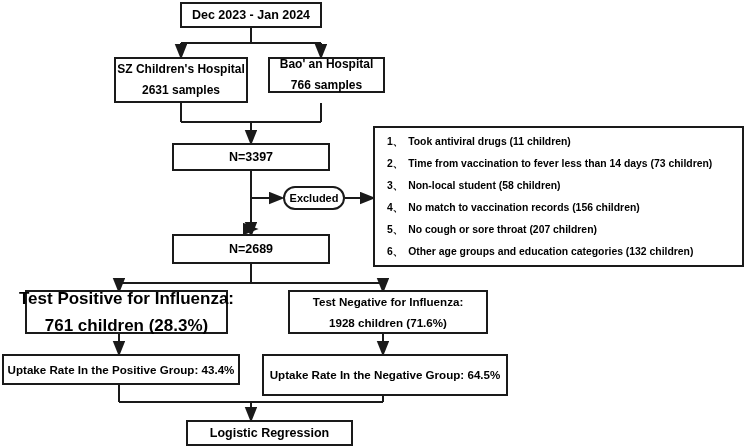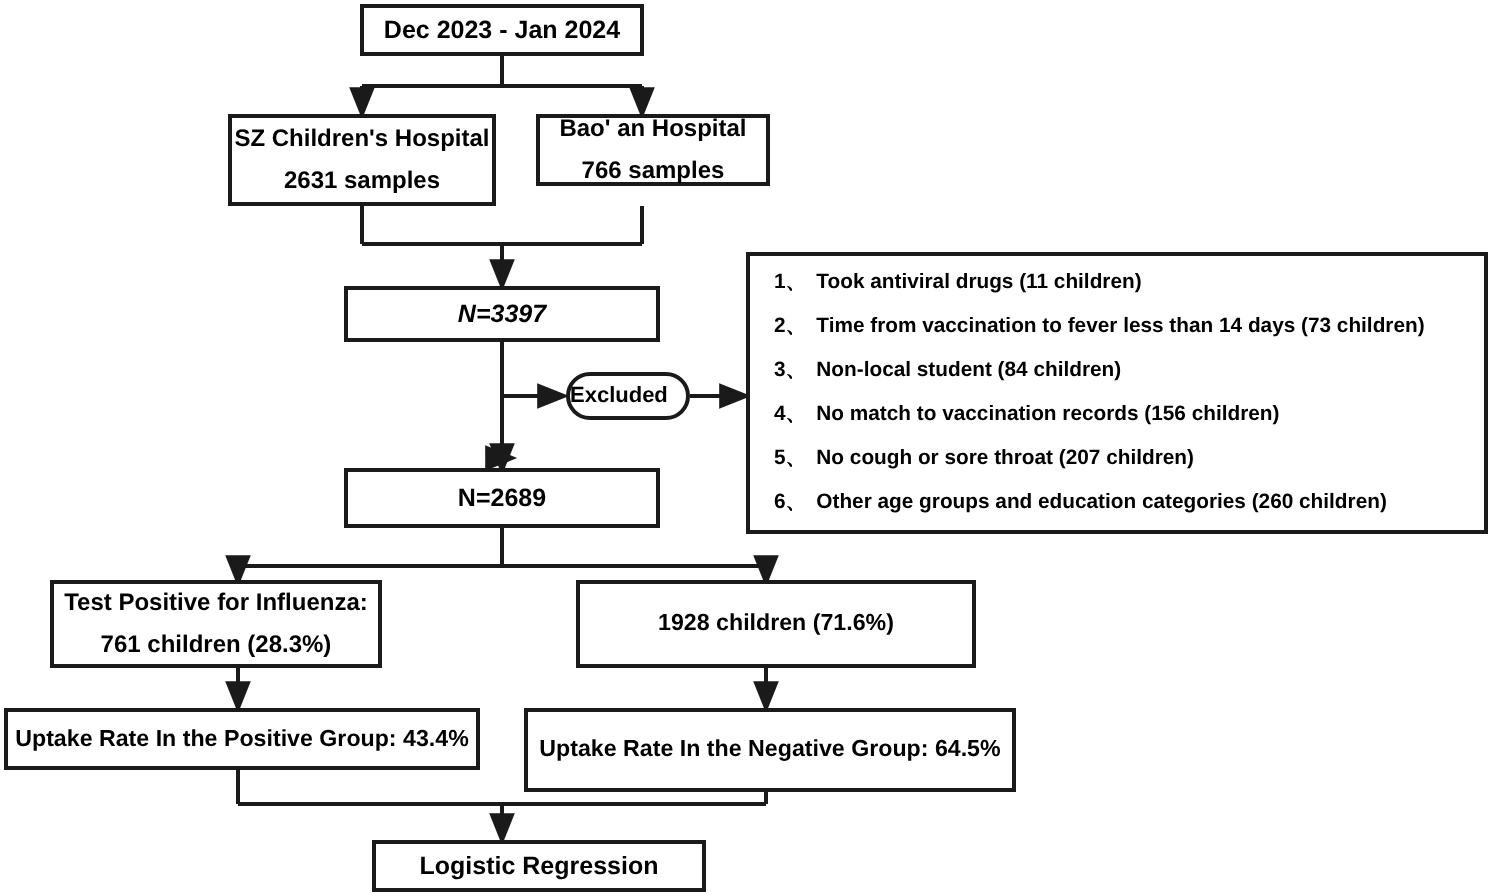--- a/index.html
+++ b/index.html
@@ -26,34 +26,34 @@
     line-height:1.15;
     z-index:2;
   }
   .node .ln{display:block;white-space:nowrap;}
   .node .ln + .ln{margin-top:7px;}
 
   
   #node-period{left:180px;top:2px;width:142px;height:26px;font-size:12.5px;justify-content:center;}
   #node-hosp-left{left:114px;top:57px;width:134px;height:46px;font-size:12px;}
   #node-hosp-right{left:268px;top:57px;width:117px;height:36px;font-size:12px;}
-  #node-total{left:172px;top:143px;width:158px;height:28px;font-size:12.5px;font-style:italic;}
+  #node-total{left:172px;top:143px;width:158px;height:28px;font-size:12.5px;}
   #node-after{left:172px;top:234px;width:158px;height:30px;font-size:12.5px;}
-  #node-test-pos{left:25px;top:290px;width:166px;height:44px;font-size:12px;}
+  #node-test-pos{left:25px;top:290px;width:203px;height:44px;font-size:17px;}
   #node-test-neg{left:288px;top:290px;width:200px;height:44px;font-size:11.6px;}
   #node-uptake-pos{left:2px;top:354px;width:238px;height:31px;font-size:11.6px;}
   #node-uptake-neg{left:262px;top:354px;width:246px;height:42px;font-size:11.6px;}
   #node-logistic{left:170px;top:420px;width:167px;height:26px;font-size:12.5px;margin-left:16px;}
 
   
   #node-excluded{
     position:absolute;left:283px;top:186px;width:62px;height:24px;
     box-sizing:border-box;
     border:2px solid #1a1a1a;border-radius:12px;background:#fff;
-    display:flex;align-items:center;
+    display:flex;align-items:center;justify-content:center;
     font-size:11px;font-weight:bold;color:#000;z-index:3;white-space:nowrap;
   }
 
   
   #node-criteria{
     position:absolute;left:373px;top:126px;width:371px;height:141px;
     box-sizing:border-box;
     border:2px solid #1a1a1a;background:#fff;
     padding:8px 6px 8px 12px;
     display:flex;flex-direction:column;justify-content:space-between;
@@ -135,46 +135,47 @@
   <div class="crit">
     <span class="num">1、</span>
     <span>Took antiviral drugs   (11 children)</span>
   </div>
   <div class="crit">
     <span class="num">2、</span>
     <span>Time from vaccination to  fever  less than 14 days (73 children)</span>
   </div>
   <div class="crit">
     <span class="num">3、</span>
-    <span>Non-local student (84 children)</span>
+    <span>Non-local student (58 children)</span>
   </div>
   <div class="crit">
     <span class="num">4、</span>
     <span>No match to vaccination records (156 children)</span>
   </div>
   <div class="crit">
     <span class="num">5、</span>
     <span>No cough or sore throat (207 children)</span>
   </div>
   <div class="crit">
     <span class="num">6、</span>
-    <span>Other age groups and education categories (260 children)</span>
+    <span>Other age groups and education categories (132 children)</span>
   </div>
 </div>
 
 <div class="node" id="node-after">
   <span class="ln">N=2689</span>
 </div>
 
 <div class="node" id="node-test-pos">
   <span class="ln">Test Positive for Influenza:</span>
   <span class="ln">761 children  (28.3%)</span>
 </div>
 
 <div class="node" id="node-test-neg">
+  <span class="ln">Test Negative for Influenza:</span>
   <span class="ln">1928 children  (71.6%)</span>
 </div>
 
 <div class="node" id="node-uptake-pos">
   <span class="ln">Uptake Rate In the Positive Group: 43.4%</span>
 </div>
 
 <div class="node" id="node-uptake-neg">
   <span class="ln">Uptake Rate In the Negative Group: 64.5%</span>
 </div>

